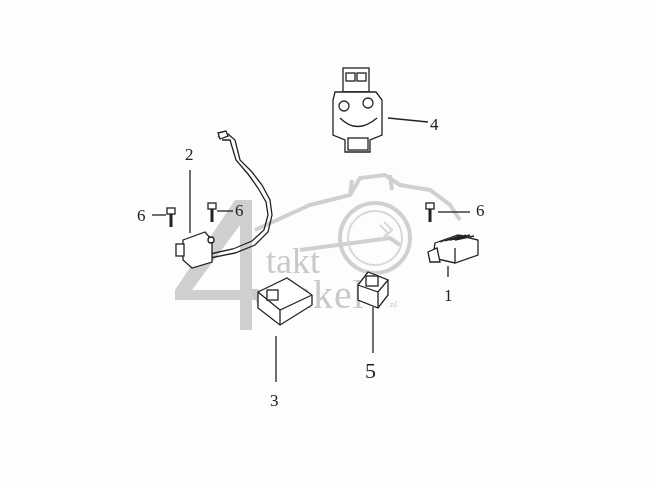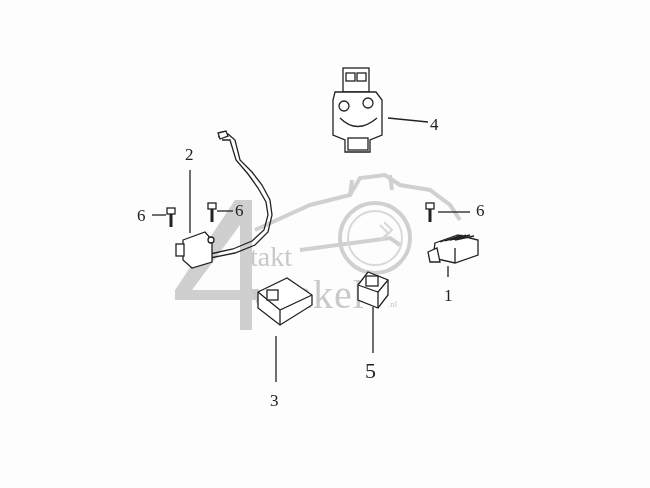--- a/index.html
+++ b/index.html
@@ -22,21 +22,21 @@
       <circle cx="375" cy="238" r="35"></circle>
     </g>
     <g fill="none" stroke="#d8d8d8" stroke-width="2">
       <circle cx="375" cy="238" r="27"></circle>
       <path d="M380 225 L388 233 L380 241 M384 222 L392 230 L384 238"></path>
     </g>
     <g fill="#cfcfcf">
       <path d="M235 200 L175 290 L175 300 L240 300 L240 330 L252 330 L252 300 L266 300 L266 290 L252 290 L252 200 Z M240 225 L240 290 L192 290 Z" fill-rule="evenodd"></path>
     </g>
   </svg>
-  <div class="wm" style="left:250px;top:243px;font-size:28px;">takt</div>
+  <div class="wm" style="left:266px;top:243px;font-size:36px;">takt</div>
   <div class="wm" style="left:250px;top:275px;font-size:40px;letter-spacing:1px;">winkel</div>
   <div class="wm" style="left:388px;top:300px;font-size:9px;font-family:Liberation Serif, serif;">.nl</div>
 
   <svg width="650" height="488">
     <g fill="#fff" stroke="#222" stroke-width="1.3">
 
       <g>
         <rect x="343" y="68" width="26" height="24"></rect>
         <rect x="346" y="73" width="9" height="8"></rect>
         <rect x="357" y="73" width="9" height="8"></rect>

